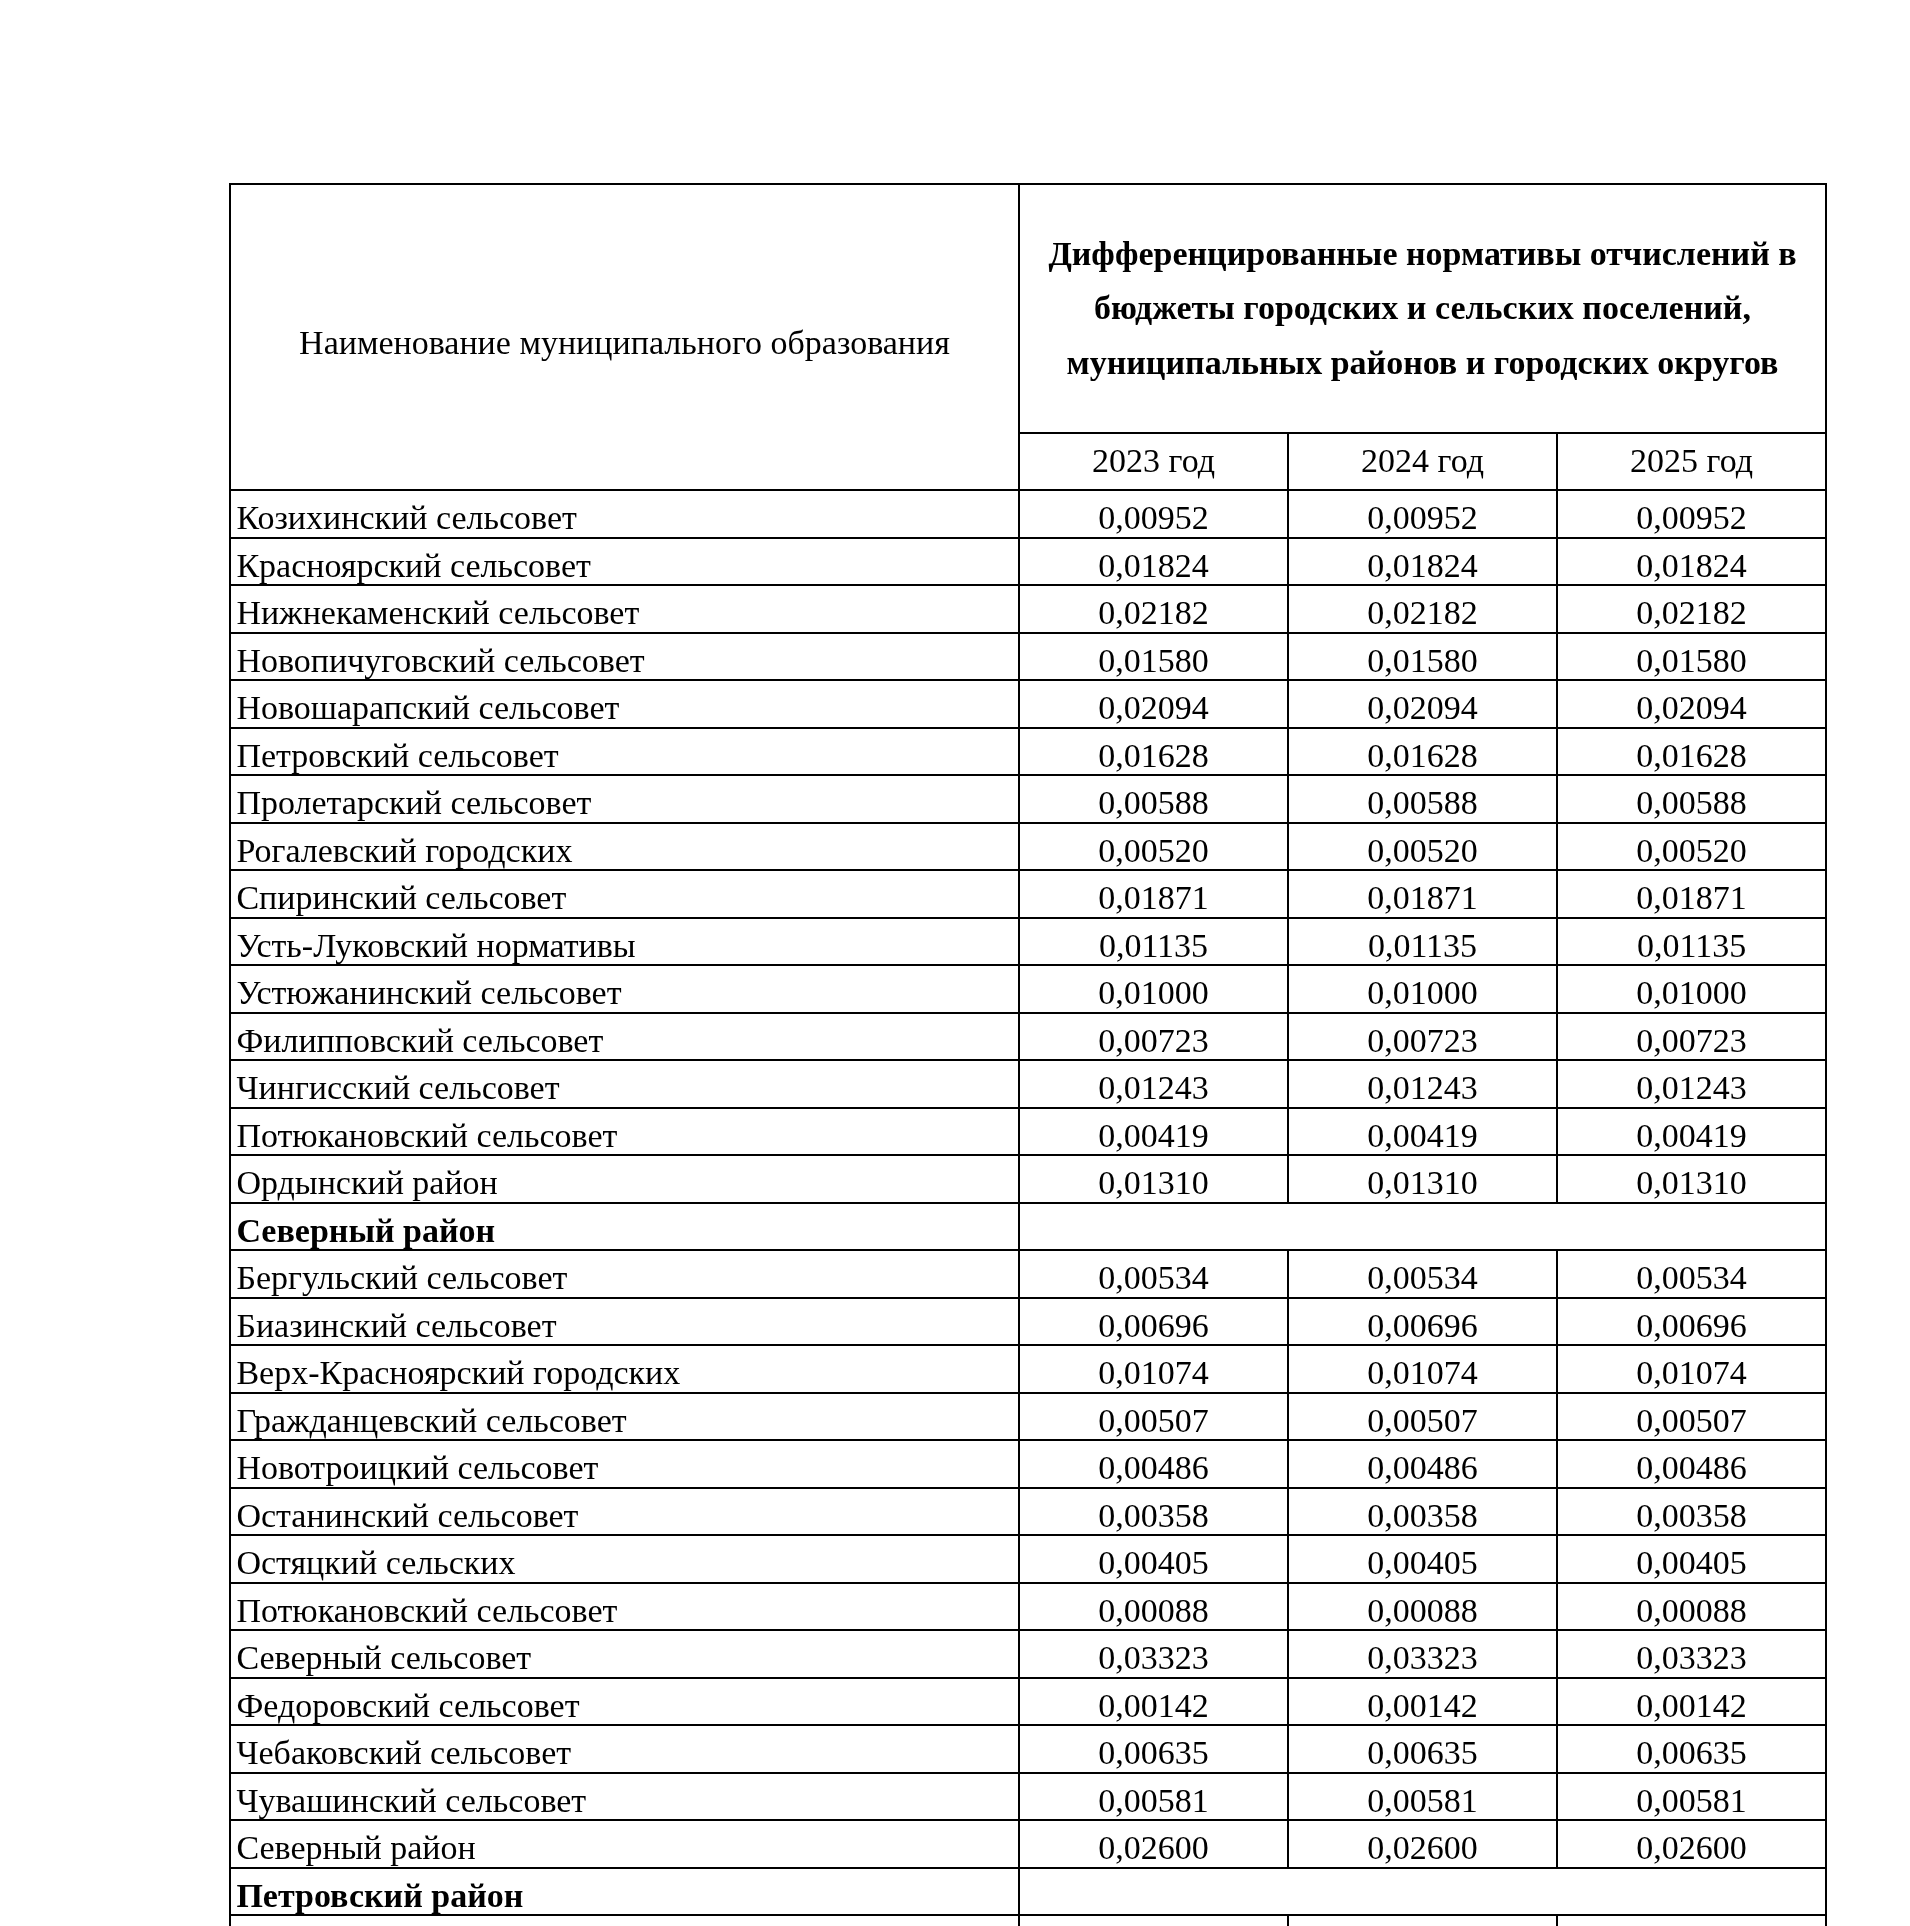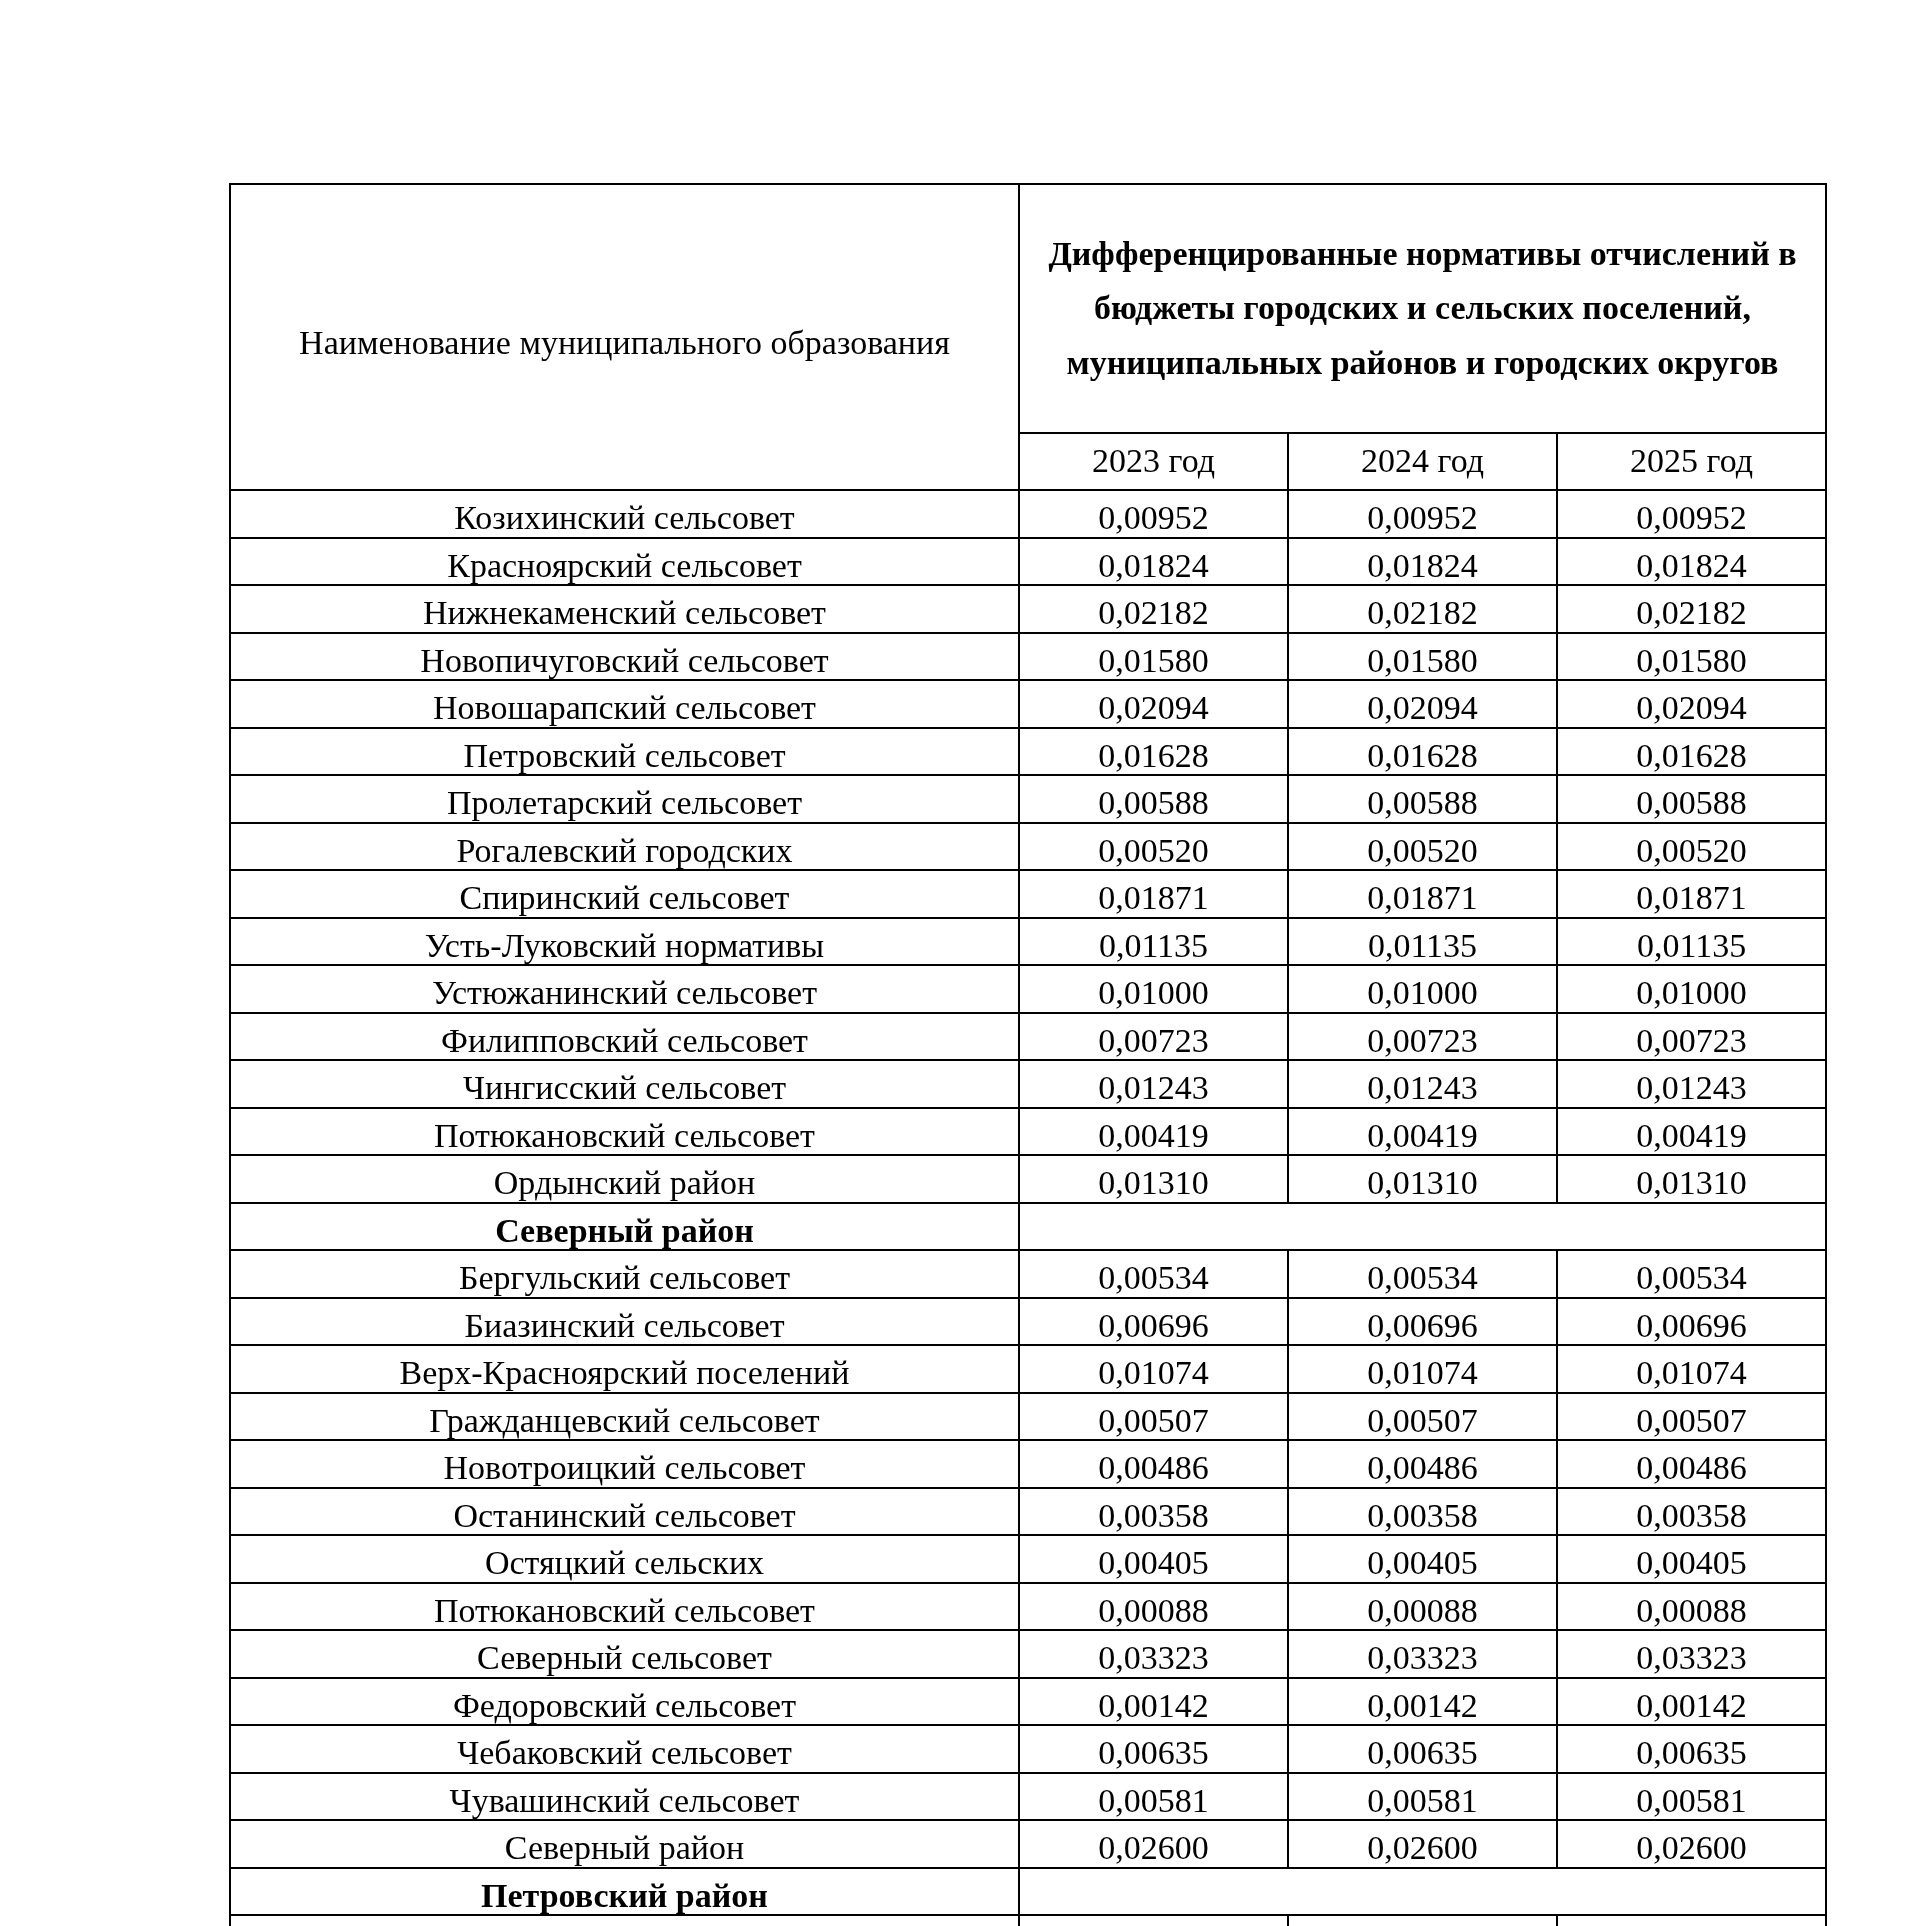--- a/index.html
+++ b/index.html
@@ -14,21 +14,21 @@
   table.norm col.c-year { width: 269px; }
   table.norm td, table.norm th {
     border: 2.7px solid #000; padding: 0 5.4px; font-weight: normal;
     font-size: 34px; line-height: 1; overflow: hidden; white-space: nowrap;
   }
   table.norm tr.head-main th { height: 247px; }
   table.norm tr.head-main th.name-h { vertical-align: middle; text-align: center; padding-top: 12px; }
   table.norm tr.head-main th.desc-h { white-space: normal; line-height: 1.6; text-align: center; vertical-align: middle; font-weight: bold; }
   table.norm tr.head-years th { height: 44px; text-align: center; vertical-align: bottom; padding-bottom: 11px; }
   table.norm tr.row td { height: 44px; vertical-align: bottom; padding-bottom: 1.5px; }
-  table.norm td.name { text-align: center; }
+  table.norm td.name { text-align: left; }
   table.norm td.val { text-align: center; }
   table.norm tr.section td.name { font-weight: bold; }
 </style>
 </head>
 <body>
 
 <div class="page">
   <table class="norm">
     <colgroup>
       <col class="c-name">
@@ -148,21 +148,21 @@
           <td class="val">0,00534</td>
           <td class="val">0,00534</td>
         </tr>
         <tr class="row">
           <td class="name">Биазинский сельсовет</td>
           <td class="val">0,00696</td>
           <td class="val">0,00696</td>
           <td class="val">0,00696</td>
         </tr>
         <tr class="row">
-          <td class="name">Верх-Красноярский поселений</td>
+          <td class="name">Верх-Красноярский городских</td>
           <td class="val">0,01074</td>
           <td class="val">0,01074</td>
           <td class="val">0,01074</td>
         </tr>
         <tr class="row">
           <td class="name">Гражданцевский сельсовет</td>
           <td class="val">0,00507</td>
           <td class="val">0,00507</td>
           <td class="val">0,00507</td>
         </tr>

